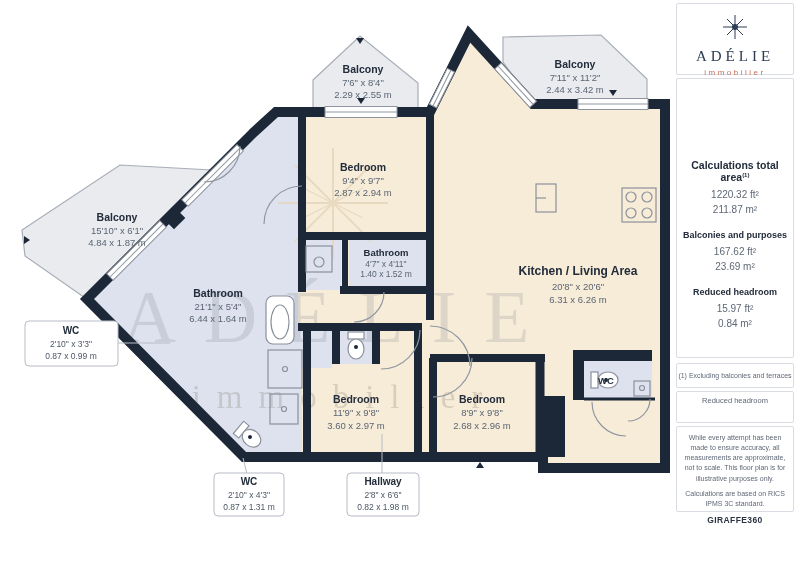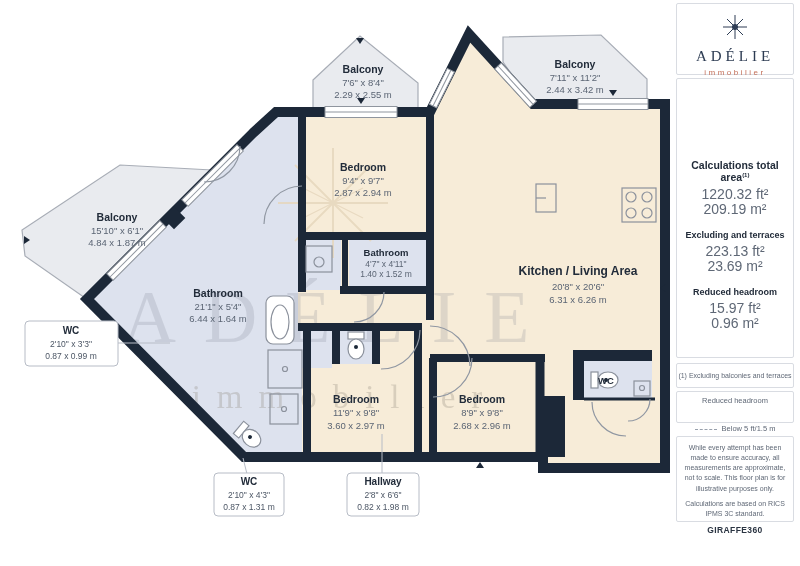--- a/index.html
+++ b/index.html
@@ -23,28 +23,28 @@
   .sb-box{position:absolute;left:2px;width:118px;background:#fff;border:1px solid #d9dce2;
           border-radius:2px;box-sizing:border-box;text-align:center;color:#5f6876;}
   .sb-logo{top:3px;height:72px;padding-top:10px;}
   .logo-name{font-family:"Liberation Serif",serif;font-size:15px;letter-spacing:4px;
              color:#2c3b52;margin-top:4px;}
   .logo-tag{font-size:8px;letter-spacing:2.5px;color:#c4705a;margin-top:3px;}
   .sb-info{top:78px;height:280px;padding-top:80px;}
   .sb-title{font-size:10.5px;font-weight:700;color:#222c3a;}
   .sb-title sup{font-size:6px;}
   .sb-sub{font-size:9px;font-weight:700;color:#222c3a;margin-top:13px;}
-  .sb-val{font-size:14px;color:#5f6876;line-height:15px;}
+  .sb-val{font-size:10px;color:#5f6876;line-height:15px;}
   .sb-val-first{margin-top:4px;}
   .sb-footnote{top:363px;height:25px;line-height:23px;font-size:7px;white-space:nowrap;}
   .sb-legend{top:391px;height:32px;font-size:7.5px;padding-top:4px;}
   .legend-dash{display:inline-block;width:22px;border-top:1px dashed #98a0ac;
                vertical-align:middle;margin-right:5px;}
   .legend-row{margin-top:19px;}
-  .sb-disclaimer{top:436px;height:86px;font-size:7px;line-height:1.45;padding:6px 6px 0 6px;}
+  .sb-disclaimer{top:426px;height:86px;font-size:7px;line-height:1.45;padding:6px 6px 0 6px;}
   .sb-brand{margin-top:5px;font-size:8.5px;color:#2a3442;letter-spacing:0.4px;}
   .brand-a{font-weight:600;}
   .brand-b{font-weight:800;}
 </style>
 </head>
 <body>
 
 <div class="stage">
 
   <svg class="plan" viewBox="0 0 674 566">
@@ -291,27 +291,27 @@
           <circle cx="13" cy="13" r="3" fill="#2e3d55" stroke="none"></circle>
         </g>
       </svg>
       <div class="logo-name">ADÉLIE</div>
       <div class="logo-tag">immobilier</div>
     </div>
 
     <div class="sb-box sb-info">
       <div class="sb-title"><span>Calculations total area</span><sup>(1)</sup></div>
       <div class="sb-val sb-val-first">1220.32 ft²</div>
-      <div class="sb-val">209.19 m²</div>
-      <div class="sb-sub">Excluding and terraces</div>
-      <div class="sb-val sb-val-first">223.13 ft²</div>
+      <div class="sb-val">211.87 m²</div>
+      <div class="sb-sub">Balconies and purposes</div>
+      <div class="sb-val sb-val-first">167.62 ft²</div>
       <div class="sb-val">23.69 m²</div>
       <div class="sb-sub">Reduced headroom</div>
       <div class="sb-val sb-val-first">15.97 ft²</div>
-      <div class="sb-val">0.96 m²</div>
+      <div class="sb-val">0.84 m²</div>
     </div>
 
     <div class="sb-box sb-footnote">(1) Excluding balconies and terraces</div>
 
     <div class="sb-box sb-legend">
       <div>Reduced headroom</div>
       <div class="legend-row">
         <span class="legend-dash"></span><span>Below 5 ft/1.5 m</span>
       </div>
     </div>

